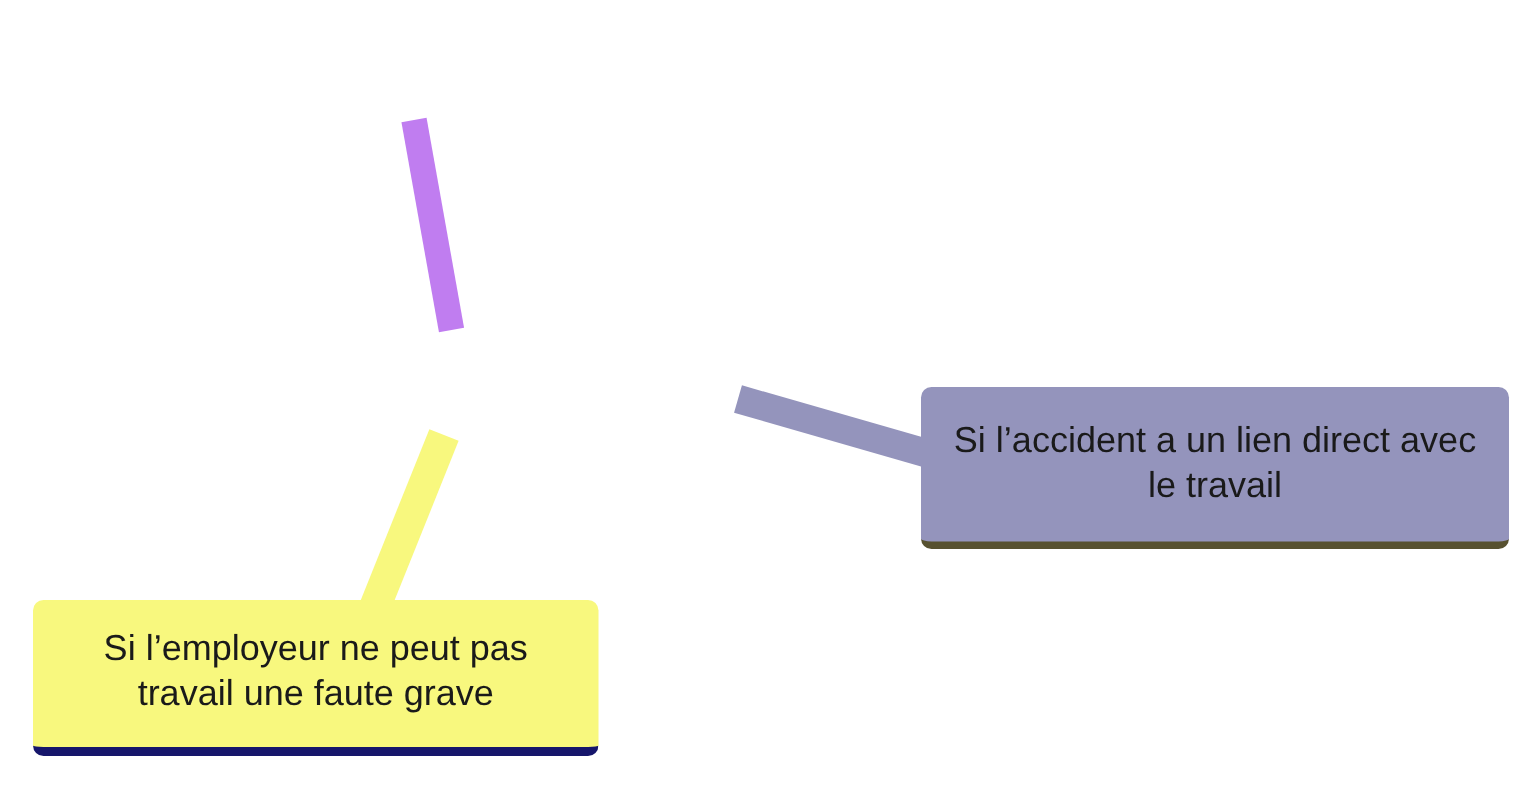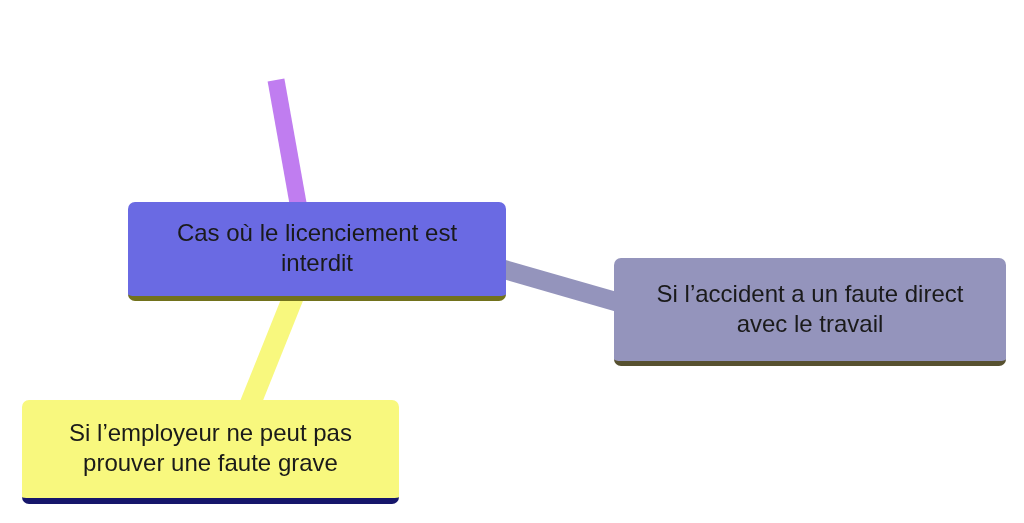--- a/index.html
+++ b/index.html
@@ -77,25 +77,22 @@
 
 <div class="canvas">
 
   <svg class="edges" viewBox="0 0 1024 523" xmlns="http://www.w3.org/2000/svg">
     <line x1="276" y1="80" x2="301" y2="220" stroke="#c07df0" stroke-width="17"></line>
     <line x1="492" y1="266" x2="645" y2="310" stroke="#9494bc" stroke-width="19"></line>
     <line x1="296" y1="290" x2="247" y2="412" stroke="#f8f87e" stroke-width="21"></line>
   </svg>
 
 
-  <div class="node node-central">
-    <span class="node-label">Cas où le licenciement est interdit</span>
-  </div>
 
   <div class="node node-accident">
-    <span class="node-label">Si l’accident a un faute direct avec le travail</span>
+    <span class="node-label">Si l’accident a un lien direct avec le travail</span>
   </div>
 
   <div class="node node-employeur">
-    <span class="node-label">Si l’employeur ne peut pas prouver une faute grave</span>
+    <span class="node-label">Si l’employeur ne peut pas travail une faute grave</span>
   </div>
 
 </div>
 
 </body></html>

